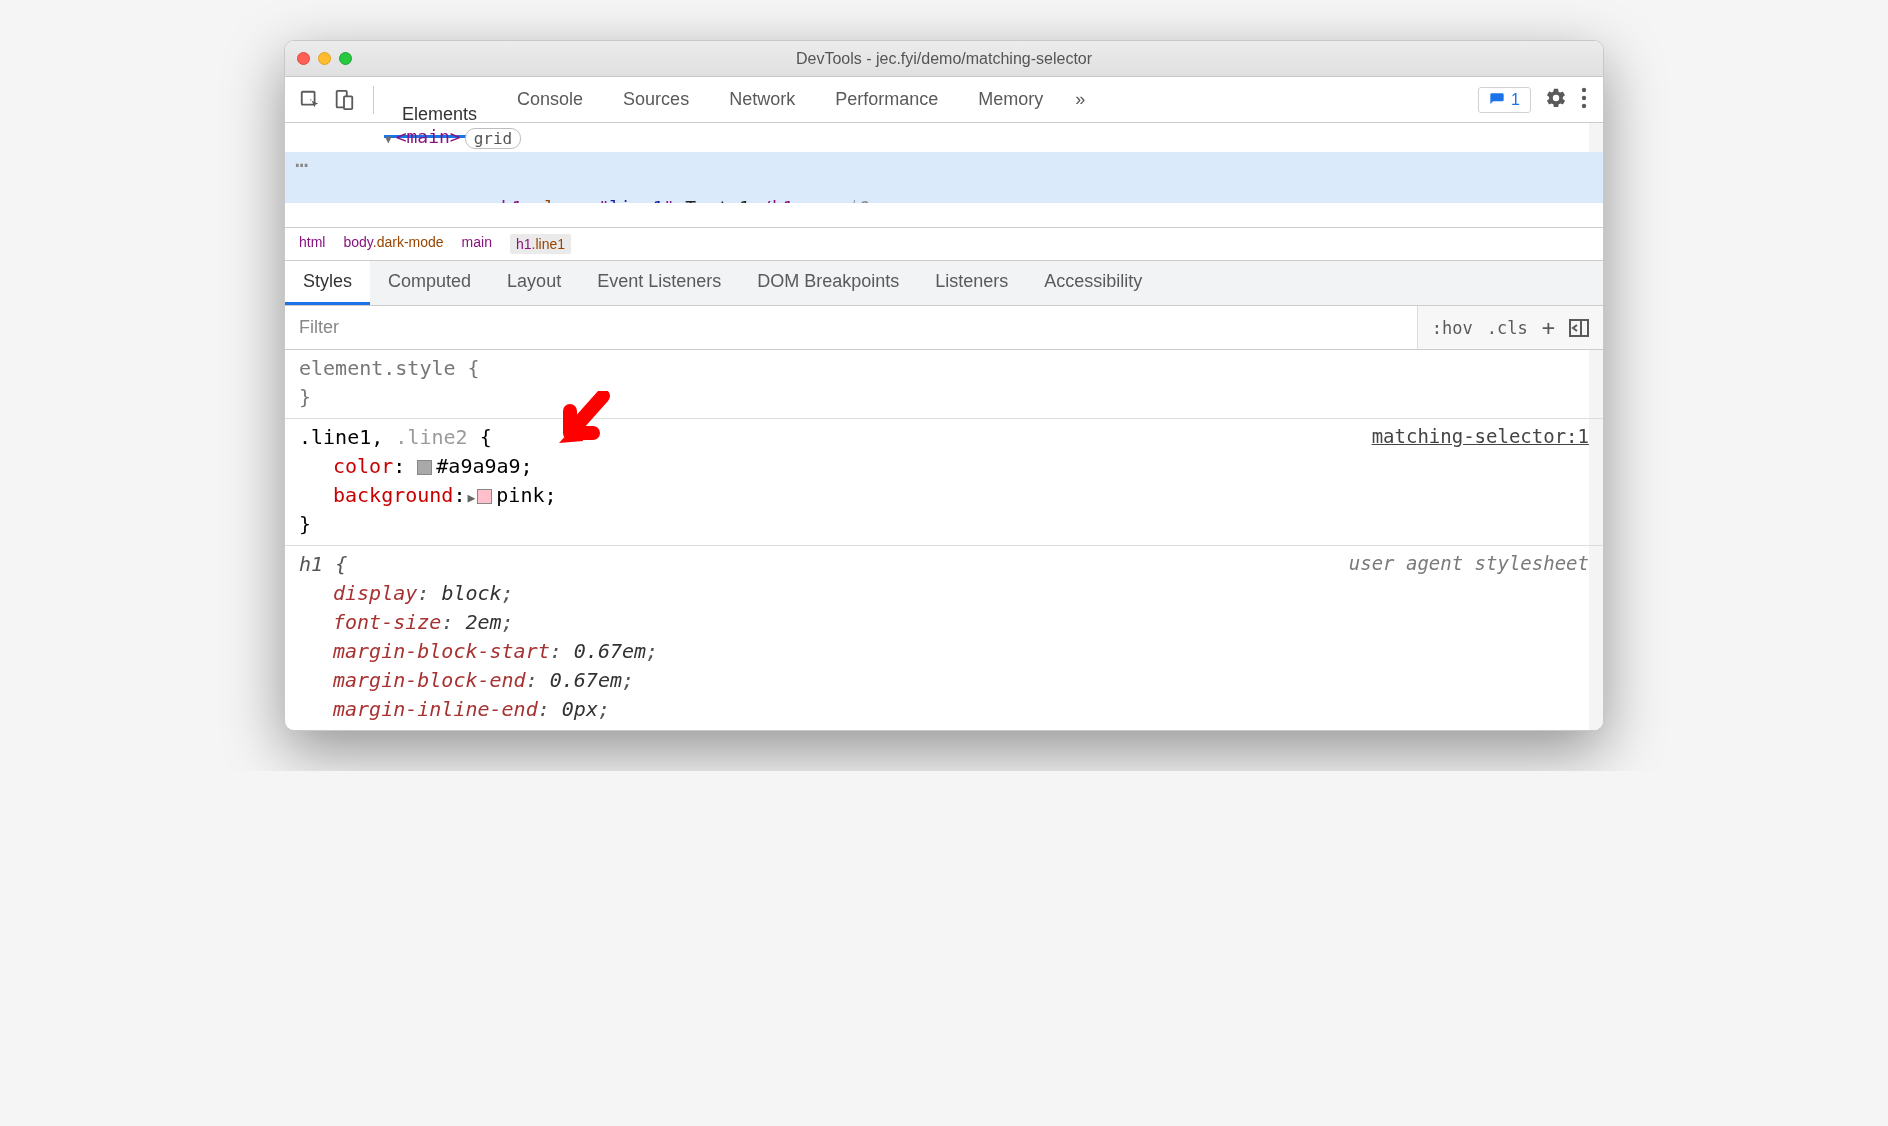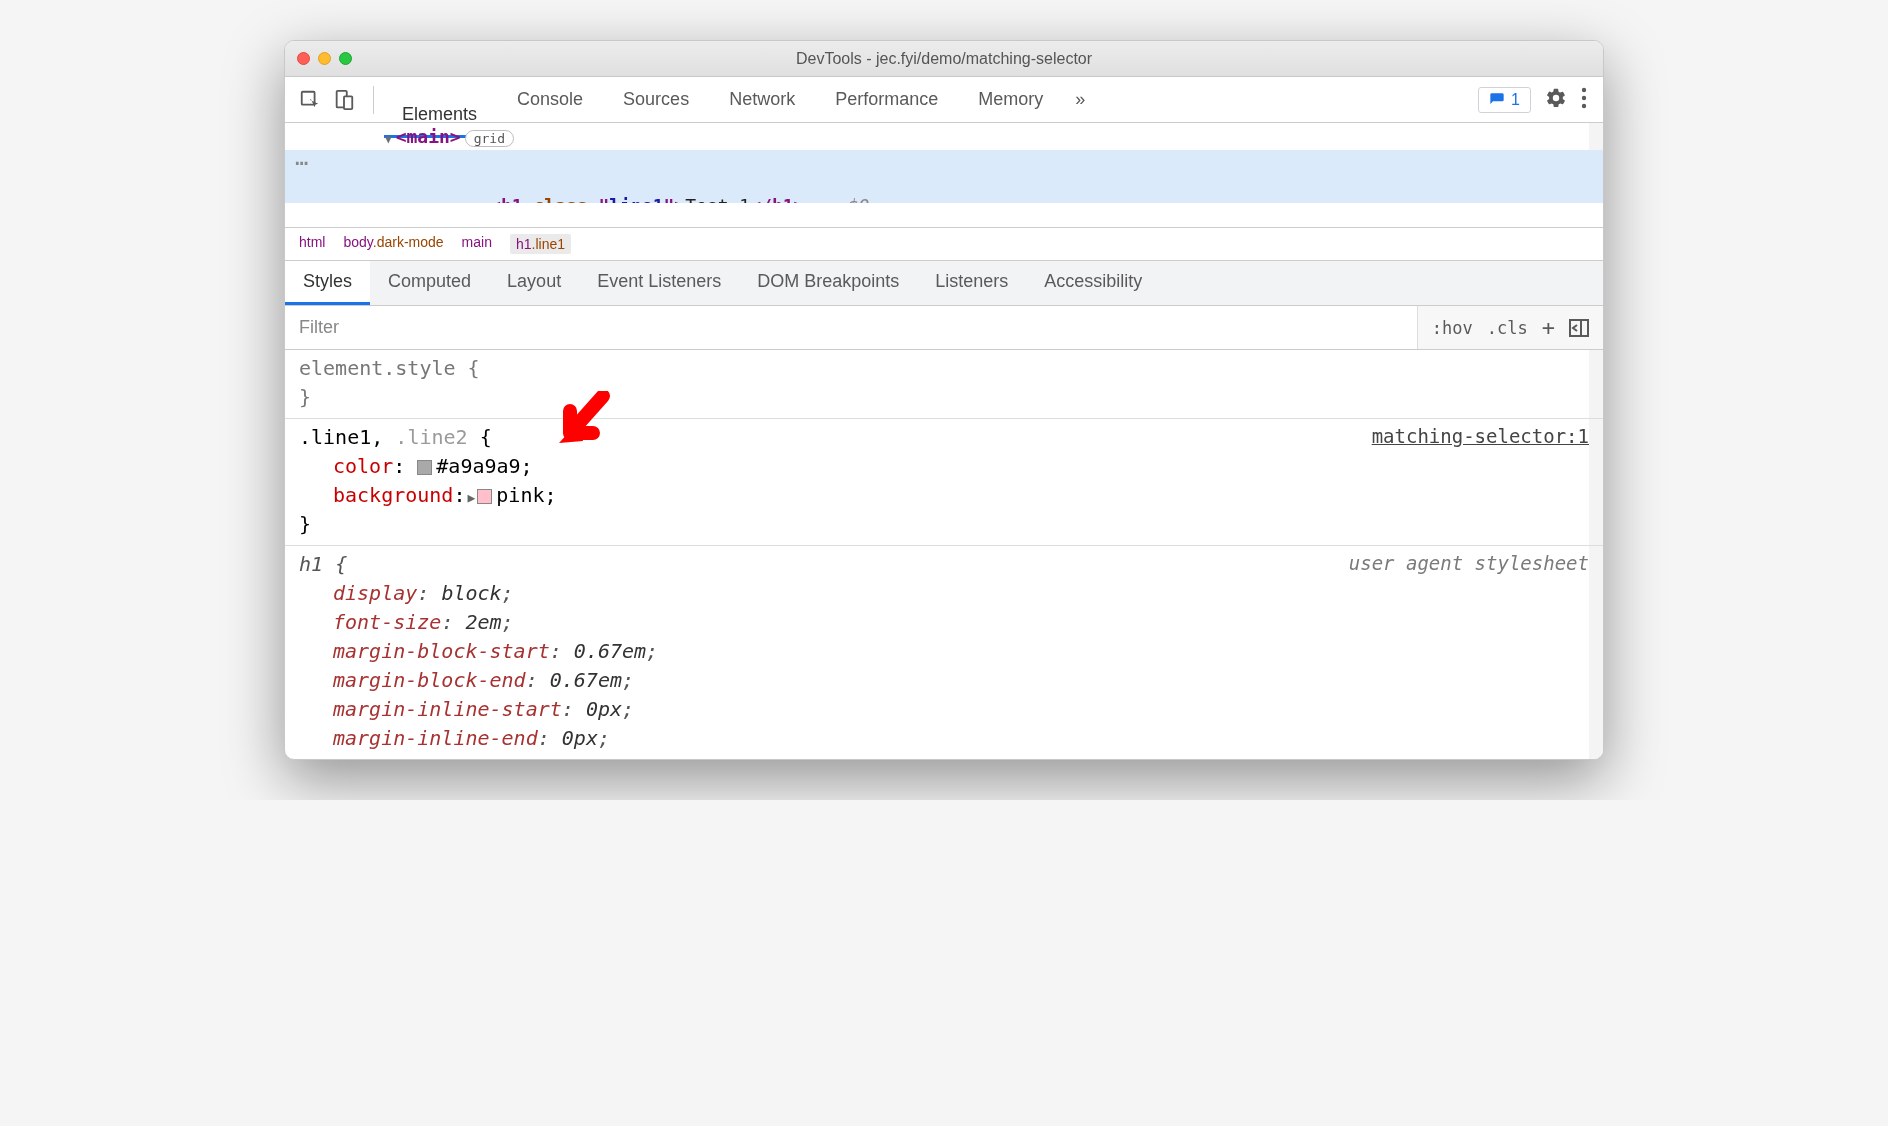--- a/index.html
+++ b/index.html
@@ -59,28 +59,28 @@
     padding: 3px 10px; color:#1a73e8; font-size:16px;
   }
   .gear,.dots3 { color:#5a5a5a; }
   
   .dom-area { font-family: Menlo, Consolas, monospace; font-size:18px; position:relative; }
   .dom-line { padding: 3px 0 3px 120px; white-space:pre; }
   .dom-line.first { padding-left: 100px; position:relative; }
   .dom-line.sel { background:#dbeafb; }
   .dom-ellipsis { position:absolute; left:10px; color:#888; font-size:22px; line-height:14px; top:6px;}
   .scroll-dot-col { position:absolute; right:4px; top:32px; width:10px; height:10px; background:#888; border-radius:50%; }
-  .tag { color:#881280;font-weight:bold; }
+  .tag { color:#881280; }
   .attr-n { color:#994500; }
   .attr-v { color:#1a1aa6; }
   .dom-text { color:#222; }
   .eq0 { color:#888; font-style:italic; }
   .grid-badge {
     display:inline-block; border:1px solid #bdbdbd; border-radius:10px;
-    padding: 0 8px; font-size:13px; color:#555; background:#fff; vertical-align:middle;
+    padding: 0 8px; font-size:16px; color:#555; background:#fff; vertical-align:middle;
     margin-left:4px;
   }
   .caret-down::before { content:"▼"; font-size:11px; color:#6e6e6e; margin-right:4px;}
   
   .breadcrumb {
     border-top:1px solid #ccc; border-bottom:1px solid #ccc;
     padding: 6px 14px; font-size:14px; color:#881280;
     display:flex; gap:18px; font-family: -apple-system, Arial; margin-top: 24px;
   }
   .breadcrumb .bc-class { color:#994500; }
@@ -273,19 +273,18 @@
 
     <div class="rule-block ua-block" style="border-bottom:none;">
       <div class="selector-line">
         <div class="selector"><span>h1</span><span> {</span></div>
         <span class="ua-sheet">user agent stylesheet</span>
       </div>
       <div class="prop"><span class="prop-n">display</span>: <span class="prop-v">block</span>;</div>
       <div class="prop"><span class="prop-n">font-size</span>: <span class="prop-v">2em</span>;</div>
       <div class="prop"><span class="prop-n">margin-block-start</span>: <span class="prop-v">0.67em</span>;</div>
       <div class="prop"><span class="prop-n">margin-block-end</span>: <span class="prop-v">0.67em</span>;</div>
-      <div class="prop"><span class="prop-n">margin-inline-start</span>: <span class="prop-v">0px</span>;</div>
       <div class="prop"><span class="prop-n">margin-inline-end</span>: <span class="prop-v">0px</span>;</div>
     </div>
 
   </div>
 
 </div>
 
 </body></html>

